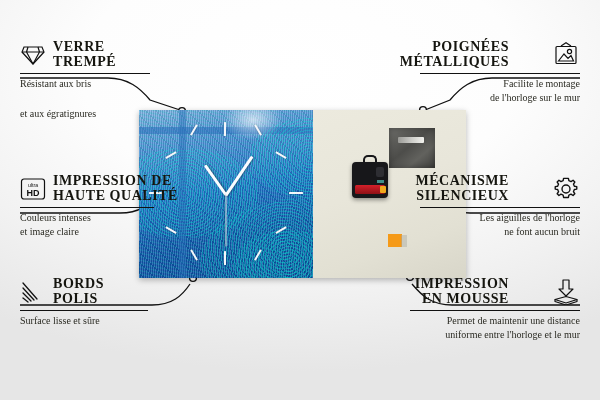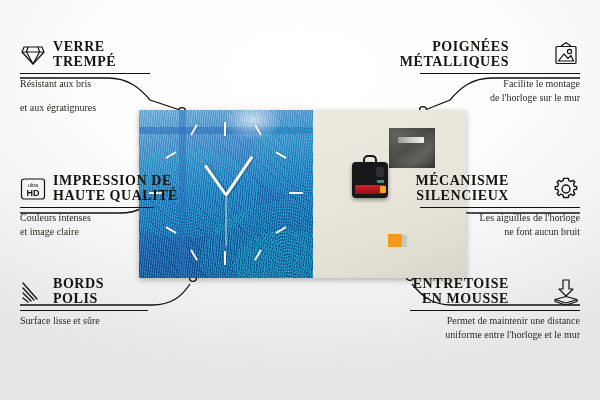--- a/index.html
+++ b/index.html
@@ -152,21 +152,21 @@
           <path d="M2,8 H24 M8,3 L6.5,8 L13,20 M18,3 L19.5,8 L13,20"></path>
         </g>
       </svg>
       <div class="co-titles">
         <span class="co-title">VERRE</span>
         <span class="co-title">TREMPÉ</span>
       </div>
     </div>
     <div class="rule"></div>
     <div class="co-desc">Résistant aux bris</div>
-    <div class="co-desc" style="margin-top:10px;">et aux égratignures</div>
+    <div class="co-desc" style="margin-top:16px;">et aux égratignures</div>
   </div>
 
   <div class="callout left" style="left:20px; top:174px; width:134px;">
     <div class="co-head">
       <svg class="ic" width="26" height="24" viewBox="0 0 26 24">
         <rect x="1.5" y="2" width="23" height="20" rx="2.5" fill="none" stroke="#111" stroke-width="1.2"></rect>
         <text x="13" y="10" font-family="Liberation Sans, sans-serif" font-size="5.2" text-anchor="middle" fill="#111">ultra</text>
         <text x="13" y="19" font-family="Liberation Sans, sans-serif" font-size="9" font-weight="bold" text-anchor="middle" fill="#111">HD</text>
       </svg>
       <div class="co-titles">
@@ -232,21 +232,21 @@
       </svg>
     </div>
     <div class="rule"></div>
     <div class="co-desc">Les aiguilles de l'horloge</div>
     <div class="co-desc" style="margin-top:0;">ne font aucun bruit</div>
   </div>
 
   <div class="callout right" style="right:20px; top:277px; width:170px;">
     <div class="co-head">
       <div class="co-titles">
-        <span class="co-title">ENTRETOISE</span>
+        <span class="co-title">IMPRESSION</span>
         <span class="co-title">EN MOUSSE</span>
       </div>
       <svg class="ic" width="28" height="26" viewBox="0 0 28 26">
         <g fill="none" stroke="#111" stroke-width="1.2" stroke-linejoin="round">
           <path d="M11,1 h6 v9 h4 l-7,7 -7,-7 h4 Z"></path>
           <path d="M14,17.5 L25,20.5 L14,24 L3,20.5 Z"></path>
           <path d="M3,20.5 v2 L14,26 L25,22.5 v-2"></path>
         </g>
       </svg>
     </div>

